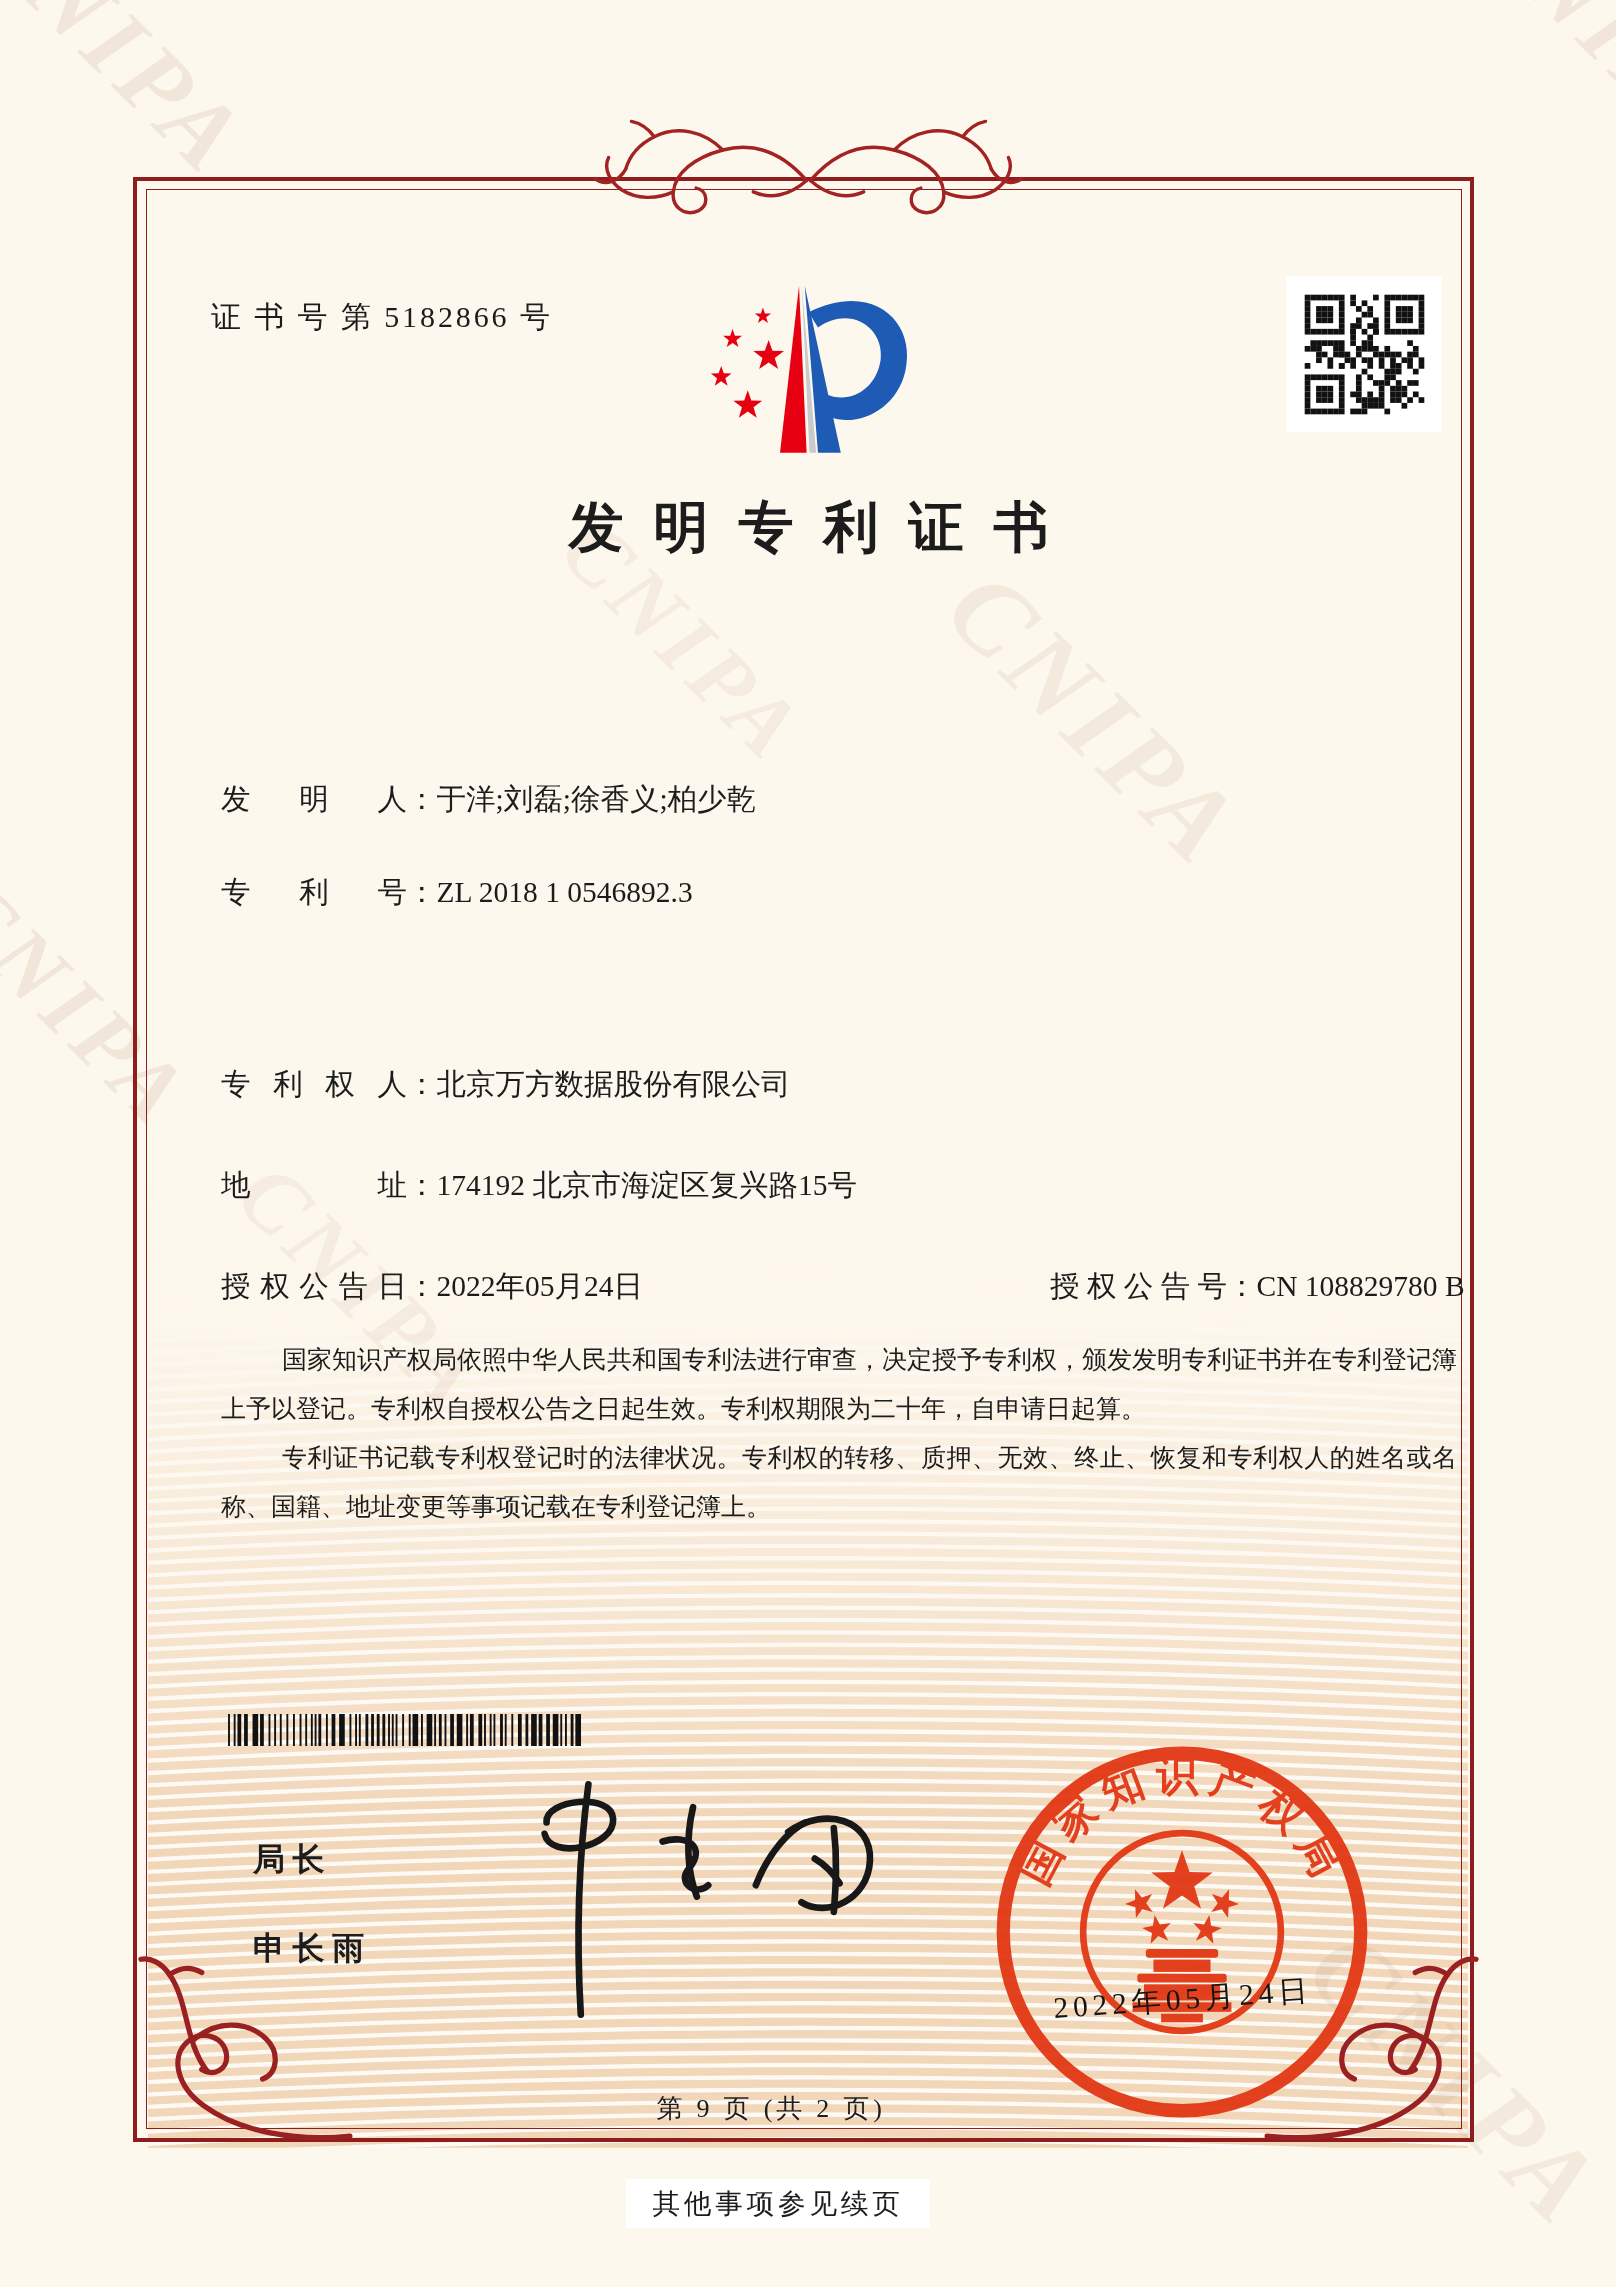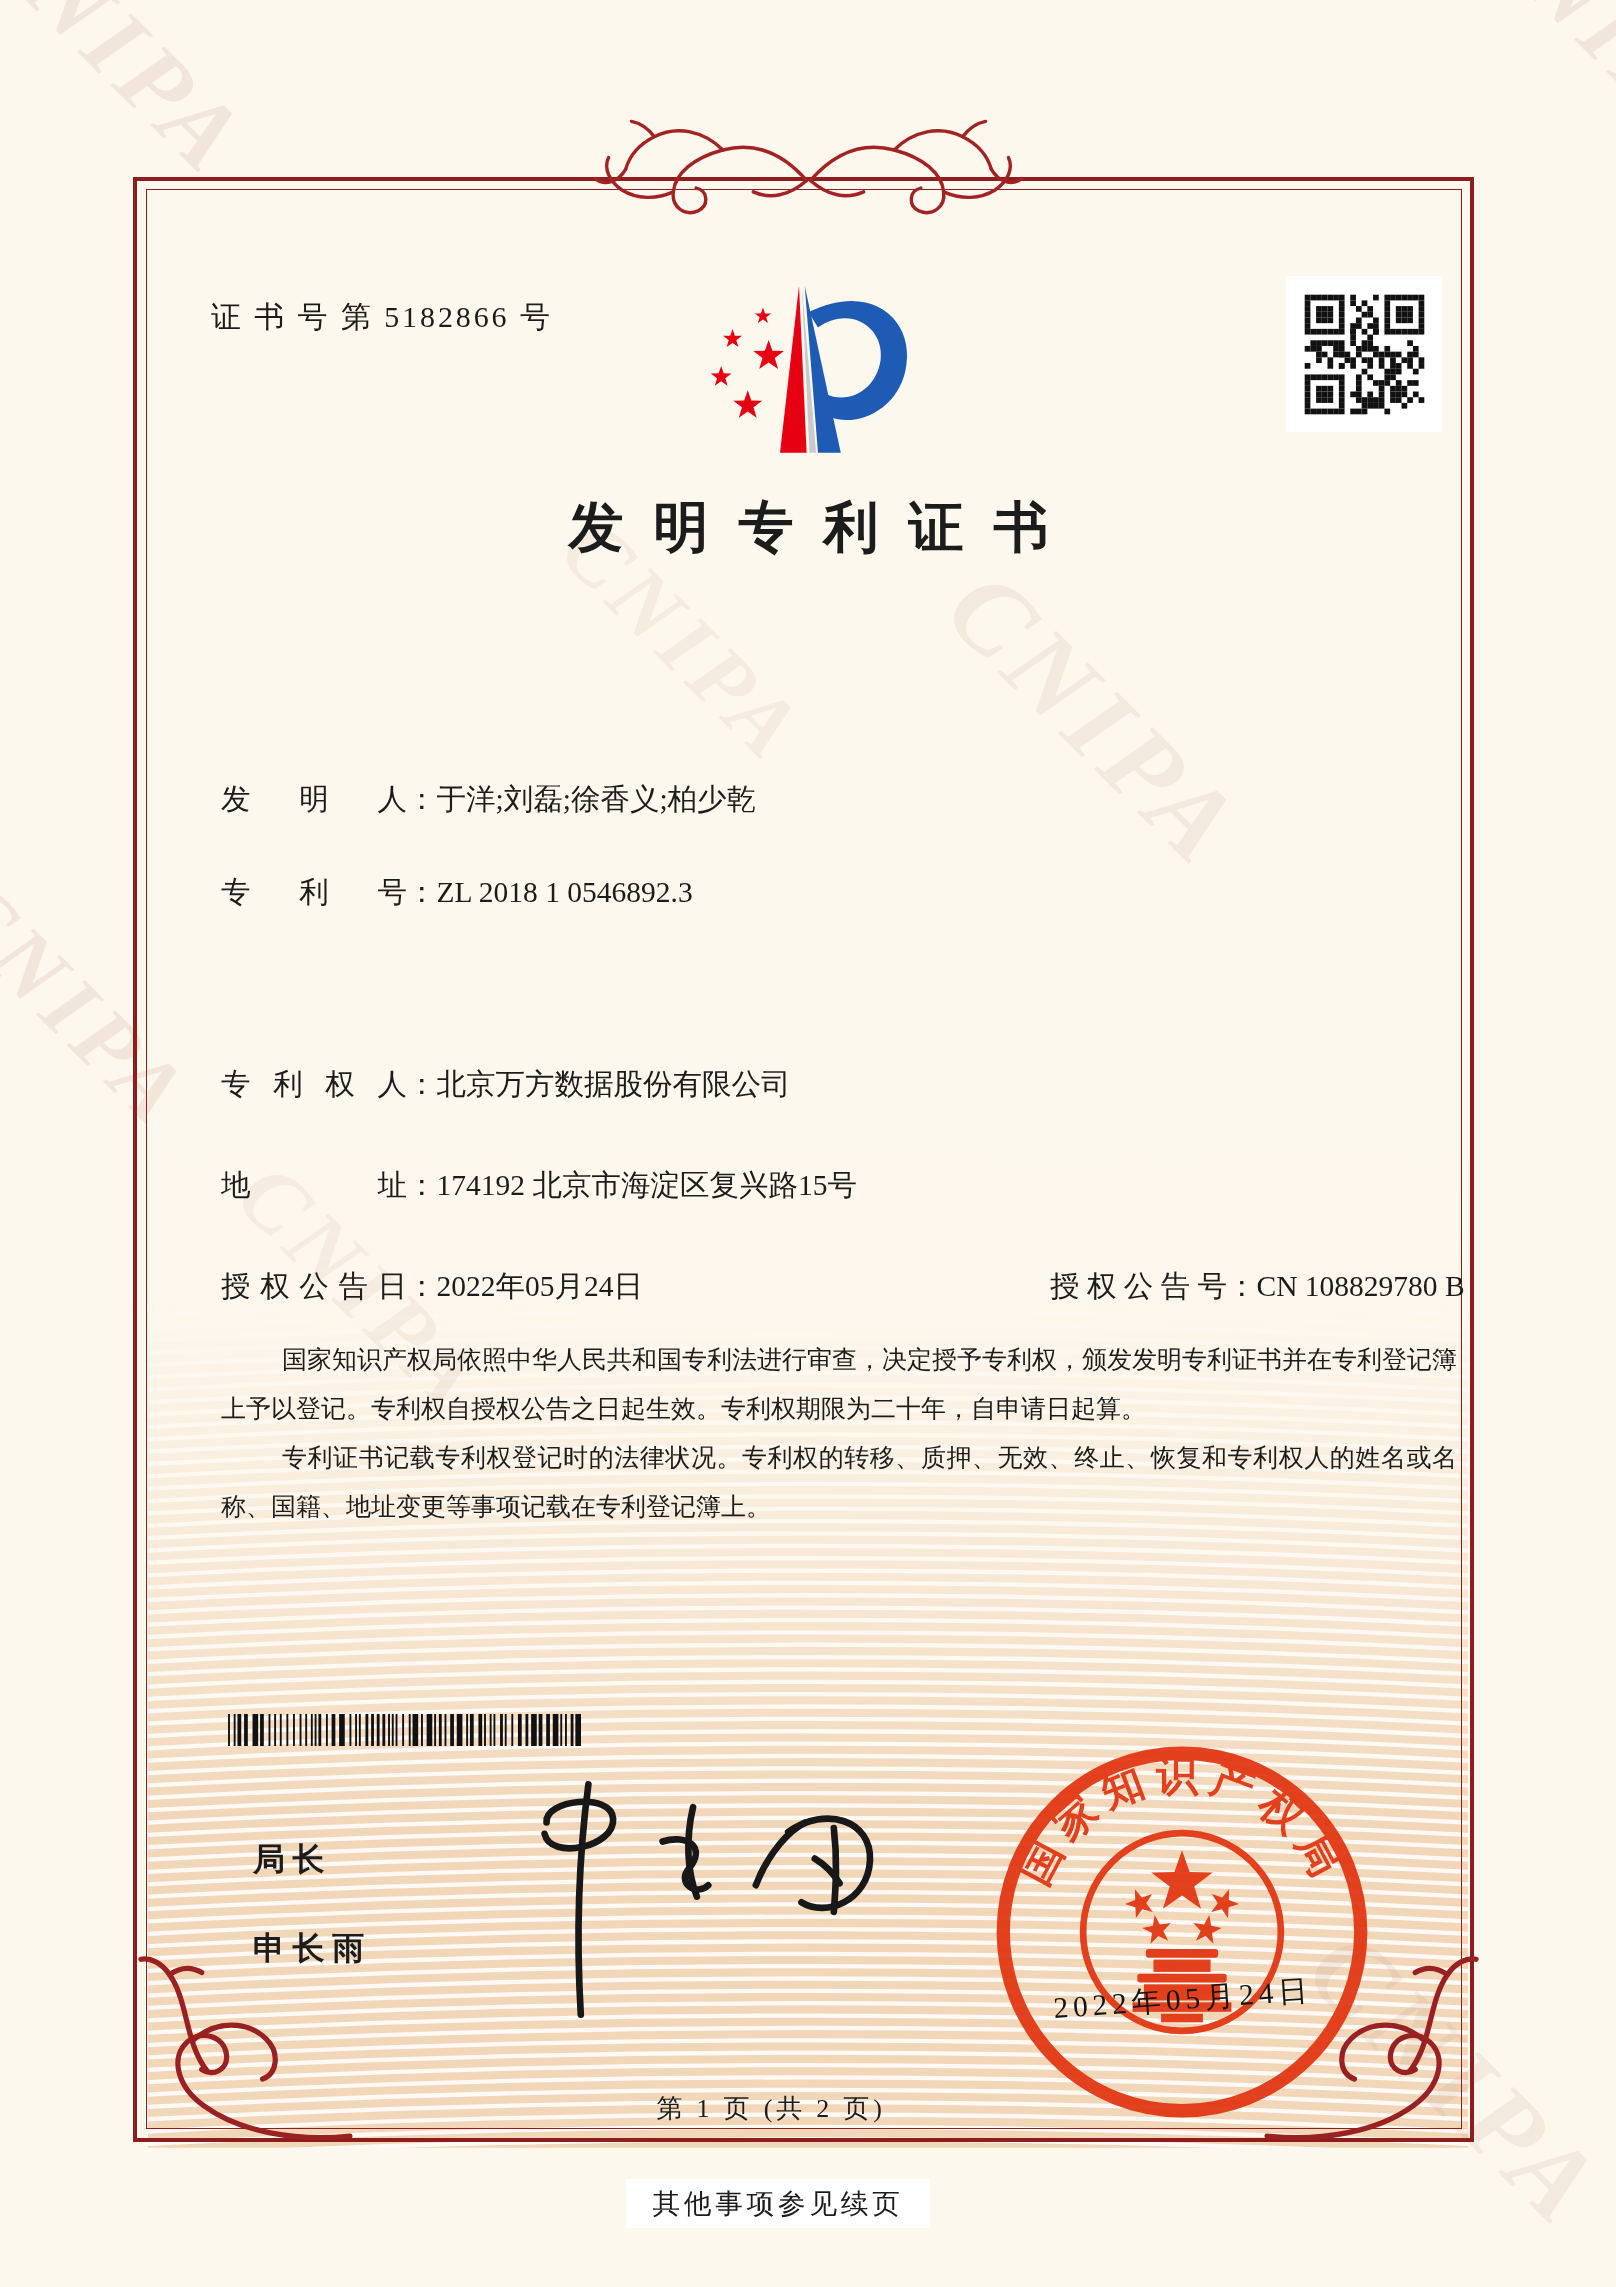--- a/index.html
+++ b/index.html
@@ -558,17 +558,17 @@
     </g>
     <defs>
       <path id="sealarc" d="M -130 75 A 150 150 0 1 1 130 75" fill="none"></path>
     </defs>
     <text font-family="Liberation Serif, serif" font-size="44" font-weight="bold" fill="#e23a17" letter-spacing="10">
       <textPath href="#sealarc" startOffset="50%" text-anchor="middle">国家知识产权局</textPath>
     </text>
   </svg>
   <div class="sealdate">2022年05月24日</div>
 
-  <div class="pageinfo">第 1 页 (共 2 页)</div>
+  <div class="pageinfo">第 9 页 (共 2 页)</div>
   <div class="note">其他事项参见续页</div>
 
 </div>
 
 
 </body></html>

